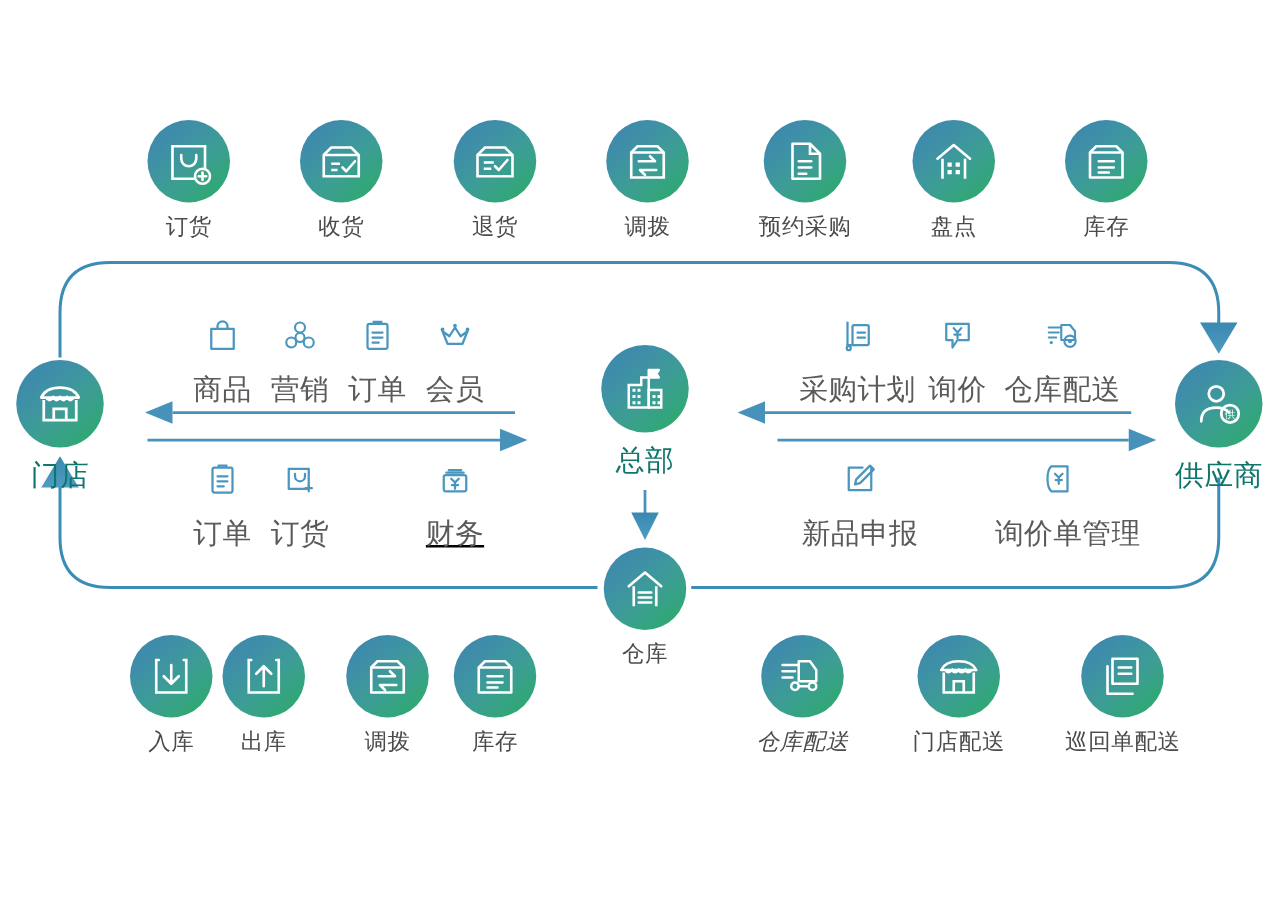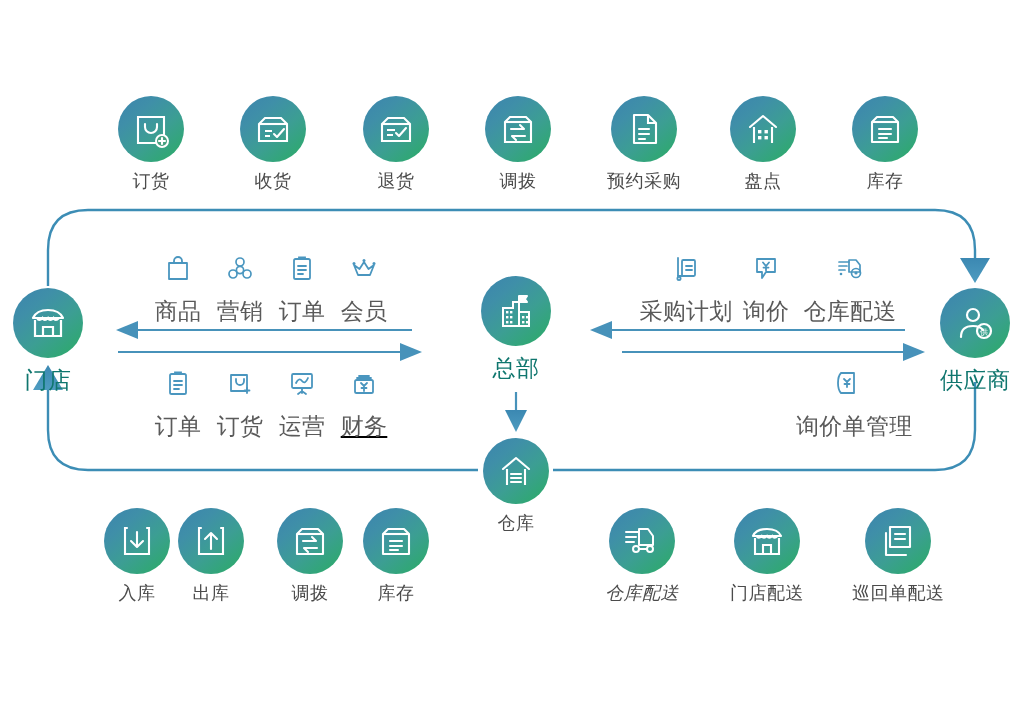--- a/index.html
+++ b/index.html
@@ -319,30 +319,20 @@
   <div class="mini" style="left:203px; top:367px;">
     <div class="glyph">
       <svg width="28" height="28" viewBox="0 0 28 28" fill="none" stroke="#4a96bf" stroke-width="1.8">
         <path d="M5 6 h16 v16 h-16 z" stroke-linejoin="round"></path>
         <path d="M10 10 v2 a4 4 0 0 0 8 0 v-2" stroke-linecap="round"></path>
         <path d="M21 19 v5 M18.5 21.5 h5" stroke-linecap="round"></path>
       </svg>
     </div>
     <div class="mlabel">订货</div>
   </div>
-  <div class="mini" style="left:265px; top:367px;">
-    <div class="glyph">
-      <svg width="28" height="28" viewBox="0 0 28 28" fill="none" stroke="#4a96bf" stroke-width="1.8">
-        <rect x="4" y="5" width="20" height="14" rx="1.2"></rect>
-        <path d="M8 14 q3 -6 6 -2 q3 4 6 -3" stroke-linecap="round"></path>
-        <path d="M14 19 v5 M10 25 l4 -3 l4 3" stroke-linecap="round"></path>
-      </svg>
-    </div>
-    <div class="mlabel">运营</div>
-  </div>
   <div class="mini" style="left:327px; top:367px;text-decoration:underline;">
     <div class="glyph">
       <svg width="28" height="28" viewBox="0 0 28 28" fill="none" stroke="#4a96bf" stroke-width="1.8">
         <path d="M9 7 h10 M7 9 h14" stroke-linecap="round"></path>
         <rect x="5" y="11" width="18" height="13" rx="1.6"></rect>
         <path d="M11 14 l3 3 l3 -3 M14 17 v5 M11.5 19 h5" stroke-linecap="round"></path>
       </svg>
     </div>
     <div class="mlabel">财务</div>
   </div>
@@ -374,20 +364,29 @@
         <path d="M3 8 h10 M3 12 h8 M3 16 h6" stroke-linecap="round"></path>
         <path d="M13 6 h7 l4 5 v7 h-11 z" stroke-linejoin="round"></path>
         <circle cx="20" cy="19" r="4.5"></circle>
         <circle cx="20" cy="19" r="1.6" fill="#4a96bf" stroke="none"></circle>
         <circle cx="5" cy="20" r="1.3" fill="#4a96bf" stroke="none"></circle>
       </svg>
     </div>
     <div class="mlabel">仓库配送</div>
   </div>
 
+  <div class="mini wide" style="left:638px; top:367px;">
+    <div class="glyph">
+      <svg width="28" height="28" viewBox="0 0 28 28" fill="none" stroke="#4a96bf" stroke-width="1.8">
+        <path d="M23 5 v18 h-18 v-18 h11" stroke-linejoin="round" stroke-linecap="round"></path>
+        <path d="M22 3.5 L25 6.5 L14 17.5 L10 18.5 L11 14.5 z" stroke-linejoin="round"></path>
+      </svg>
+    </div>
+    <div class="mlabel">新品申报</div>
+  </div>
   <div class="mini wide" style="left:796px; top:367px;">
     <div class="glyph">
       <svg width="28" height="28" viewBox="0 0 28 28" fill="none" stroke="#4a96bf" stroke-width="1.8">
         <path d="M9 4 h13 v20 h-13 q-3 -3 -3 -10 q0 -7 3 -10 z" stroke-linejoin="round"></path>
         <path d="M12 10 l3 3 l3 -3 M15 13 v5 M12.5 15 h5" stroke-linecap="round"></path>
       </svg>
     </div>
     <div class="mlabel">询价单管理</div>
   </div>
 

